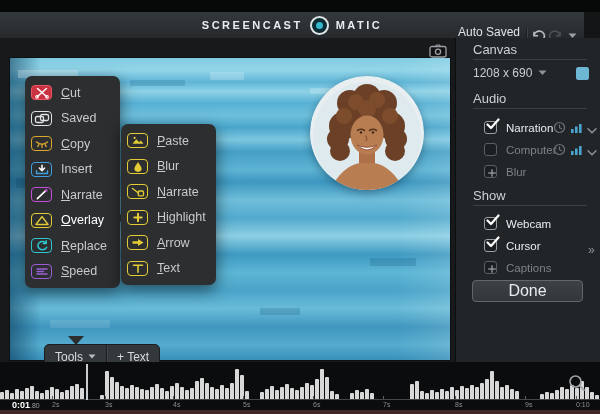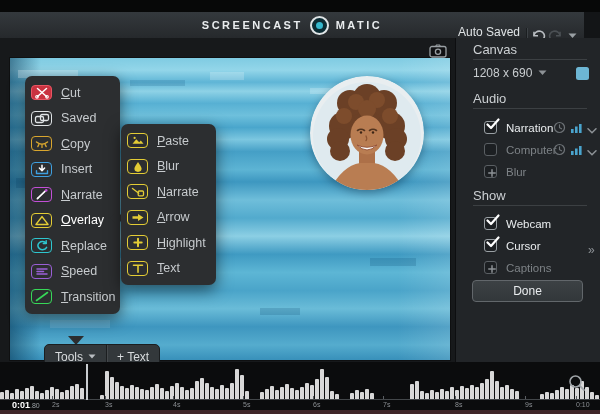--- a/index.html
+++ b/index.html
@@ -85,21 +85,21 @@
       position:relative;flex:none;cursor:pointer;background:rgba(0,0,0,.15);}
   .cb.checked{border-color:#9aa0a4;}
   .cb .chk{position:absolute;left:0px;top:-4px;}
   .cb .pl{position:absolute;left:0.5px;top:0.5px;}
   .rlabel{margin-left:9px;font-size:11.5px;}
   .rlabel.bright{color:#e9ecee;}
   .rlabel.dim{color:#7d8286;}
   .rctl{position:absolute;display:flex;align-items:center;}
   .done-btn{left:472px;top:280px;width:111px;height:22px;border-radius:4px;cursor:pointer;
             background:linear-gradient(#3c4144,#32373a);border:1px solid #62676b;box-sizing:border-box;
-            display:flex;align-items:center;justify-content:center;color:#e9ecee;font-size:12px;}
+            display:flex;align-items:center;justify-content:center;color:#e9ecee;font-size:16px;}
   .dbl-chev{left:588px;top:243px;color:#8d9296;font-size:12px;cursor:pointer;}
 
   
   .timeline{left:0;top:362px;width:600px;height:48px;background:#0b0c0d;}
   .wave{position:absolute;left:0;top:0;width:600px;height:37px;cursor:pointer;}
   .wbar{position:absolute;bottom:0;width:4px;background:#d8d8d8;border-radius:1px 1px 0 0;}
   .playhead{left:86px;top:364px;width:2px;height:36px;background:#c9cdd0;}
   .ruler{position:absolute;left:0;top:37px;width:600px;height:1px;background:#43474a;}
   .tick{position:absolute;top:38px;color:#8b8f93;font-size:7px;}
   .tickmark{position:absolute;left:0;top:-4px;width:1px;height:3px;background:#5a5e62;}
@@ -272,28 +272,20 @@
         <span class="mlabel uf">Replace</span>
       </div>
       <div class="menu-item">
         <span class="mi" style="border-color:#9a5fd6">
           <svg width="20" height="15" viewBox="0 0 20 15">
             <path d="M5 5 H15 M5 7.5 H11.5 M5 10 H15" stroke="#9a5fd6" stroke-width="1.5" fill="none" stroke-linecap="round" stroke-linejoin="round"></path>
           </svg>
         </span>
         <span class="mlabel uf">Speed</span>
       </div>
-      <div class="menu-item">
-        <span class="mi" style="border-color:#37d858">
-          <svg width="20" height="15" viewBox="0 0 20 15">
-            <path d="M4.5 11.5 L15.5 3.5" stroke="#37d858" stroke-width="1.6" fill="none" stroke-linecap="round" stroke-linejoin="round"></path>
-          </svg>
-        </span>
-        <span class="mlabel uf">Transition</span>
-      </div>
     </div>
   <div class="abs overlay-notch"></div>
   <div class="abs menu sub-menu" id="sub-menu">
       <div class="menu-item">
         <span class="mi" style="border-color:#e3cc35">
           <svg width="20" height="15" viewBox="0 0 20 15">
             <path d="M4.5 10.8 L8.3 6.2 L11.2 9.2 L12.8 7.6 L15.5 10.8 Z" fill="#e3cc35"></path>
             <circle cx="6.6" cy="4.9" r="1.1" fill="#e3cc35"></circle>
           </svg>
         </span>
@@ -312,32 +304,32 @@
           <svg width="20" height="15" viewBox="0 0 20 15">
             <path d="M4.5 4.5 L10.8 9.2" stroke="#e3cc35" stroke-width="1.4" fill="none" stroke-linecap="round" stroke-linejoin="round"></path>
             <rect x="10.2" y="7" width="5.3" height="4.8" rx="1" stroke="#e3cc35" stroke-width="1.3" fill="none"></rect>
           </svg>
         </span>
         <span class="mlabel uf">Narrate</span>
       </div>
       <div class="menu-item">
         <span class="mi" style="border-color:#e3cc35">
           <svg width="20" height="15" viewBox="0 0 20 15">
+            <path d="M10 3.8 V11.2 M6.3 7.5 H13.7" stroke="#e3cc35" stroke-width="2" fill="none" stroke-linecap="round" stroke-linejoin="round"></path>
+          </svg>
+        </span>
+        <span class="mlabel uf">Highlight</span>
+      </div>
+      <div class="menu-item">
+        <span class="mi" style="border-color:#e3cc35">
+          <svg width="20" height="15" viewBox="0 0 20 15">
             <path d="M4.5 6.2 H10 V4 L15.5 7.5 L10 11 V8.8 H4.5 Z" fill="#e3cc35"></path>
           </svg>
         </span>
         <span class="mlabel uf">Arrow</span>
-      </div>
-      <div class="menu-item">
-        <span class="mi" style="border-color:#e3cc35">
-          <svg width="20" height="15" viewBox="0 0 20 15">
-            <path d="M10 3.8 V11.2 M6.3 7.5 H13.7" stroke="#e3cc35" stroke-width="2" fill="none" stroke-linecap="round" stroke-linejoin="round"></path>
-          </svg>
-        </span>
-        <span class="mlabel uf">Highlight</span>
       </div>
       <div class="menu-item">
         <span class="mi" style="border-color:#e3cc35">
           <svg width="20" height="15" viewBox="0 0 20 15">
             <path d="M5.5 4.2 H14.5 M10 4.2 V11.2" stroke="#e3cc35" stroke-width="1.6" fill="none" stroke-linecap="round" stroke-linejoin="round"></path>
           </svg>
         </span>
         <span class="mlabel uf">Text</span>
       </div>
     </div>

